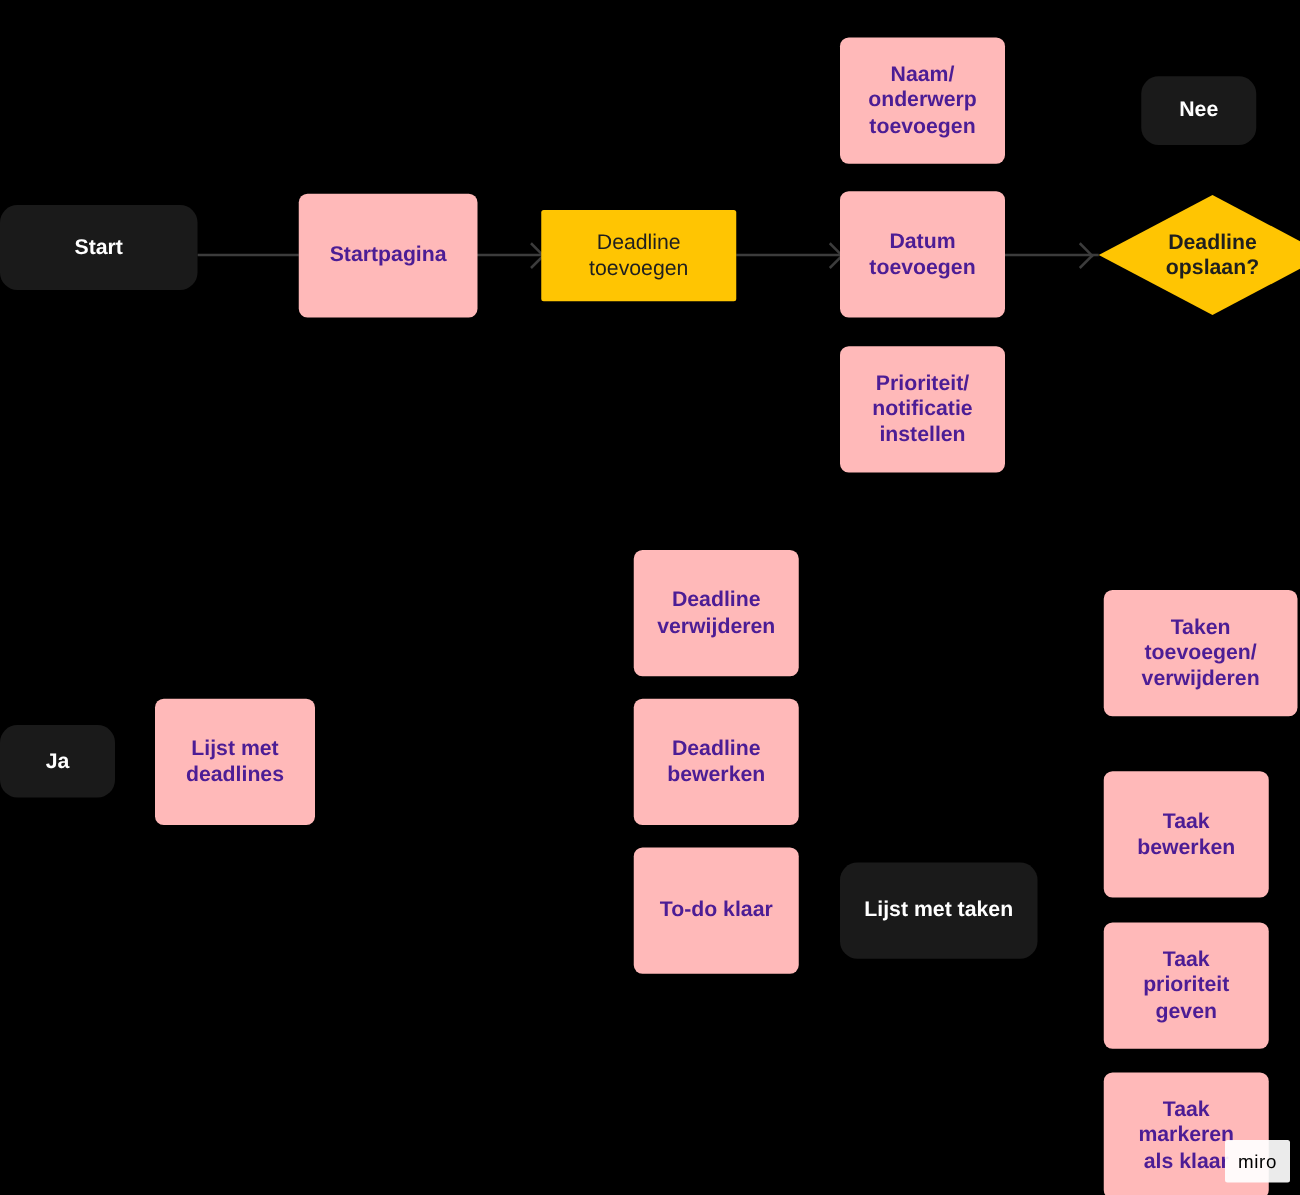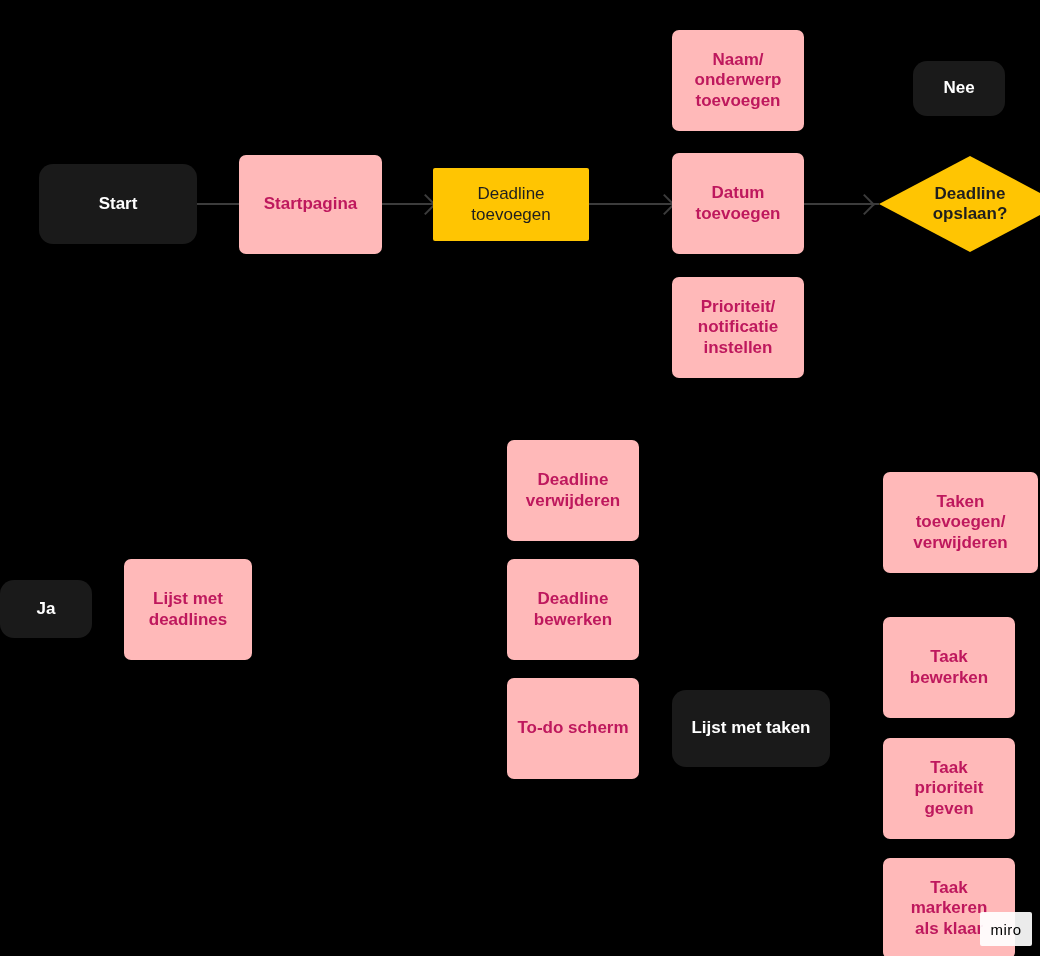--- a/index.html
+++ b/index.html
@@ -20,21 +20,21 @@
     display: flex;
     align-items: center;
     justify-content: center;
     text-align: center;
     box-sizing: border-box;
     line-height: 1.18;
     white-space: pre-line;
   }
   .pink {
     background: #ffb9b9;
-    color: #be185d;
+    color: #4c1d95;
     font-weight: bold;
     border-radius: 7px;
     font-size: 17px;
   }
   .dark {
     background: #1a1a1a;
     color: #ffffff;
     border-radius: 14px;
     font-size: 17px;
   }
@@ -103,21 +103,21 @@
 
   <div class="conn" style="left:371px; top:203px; width:62px;"></div>
   <div class="arrowhead" style="left:418px; top:197px;"></div>
 
   <div class="conn" style="left:589px; top:203px; width:83px;"></div>
   <div class="arrowhead" style="left:657px; top:197px;"></div>
 
   <div class="conn" style="left:804px; top:203px; width:75px;"></div>
   <div class="arrowhead" style="left:857px; top:197px;"></div>
 
-  <div class="node dark bold" style="left:0px; top:164px; width:158px; height:80px;margin-left:39px;">Start</div>
+  <div class="node dark bold" style="left:0px; top:164px; width:158px; height:68px;">Start</div>
 
   <div class="node pink" style="left:239px; top:155px; width:143px; height:99px;">Startpagina</div>
 
   <div class="node yellow-rect" style="left:433px; top:168px; width:156px; height:73px;">Deadline
 toevoegen</div>
 
   <div class="node pink" style="left:672px; top:30px; width:132px; height:101px;">Naam/
 onderwerp
 toevoegen</div>
 
@@ -141,21 +141,21 @@
   <div class="node pink" style="left:124px; top:559px; width:128px; height:101px;">Lijst met
 deadlines</div>
 
 
   <div class="node pink" style="left:507px; top:440px; width:132px; height:101px;">Deadline
 verwijderen</div>
 
   <div class="node pink" style="left:507px; top:559px; width:132px; height:101px;">Deadline
 bewerken</div>
 
-  <div class="node pink" style="left:507px; top:678px; width:132px; height:101px;">To-do scherm</div>
+  <div class="node pink" style="left:507px; top:678px; width:132px; height:101px;">To-do klaar</div>
 
   <div class="node dark reg" style="left:672px; top:690px; width:158px; height:77px;font-weight:bold;">Lijst met taken</div>
 
   <div class="node pink" style="left:883px; top:472px; width:155px; height:101px;">Taken
 toevoegen/
 verwijderen</div>
 
   <div class="node pink" style="left:883px; top:617px; width:132px; height:101px;">Taak
 bewerken</div>
 

